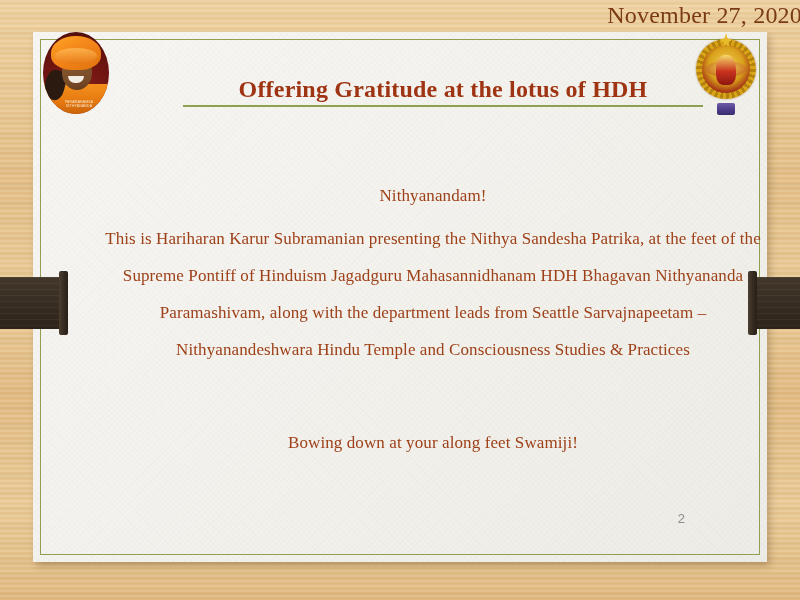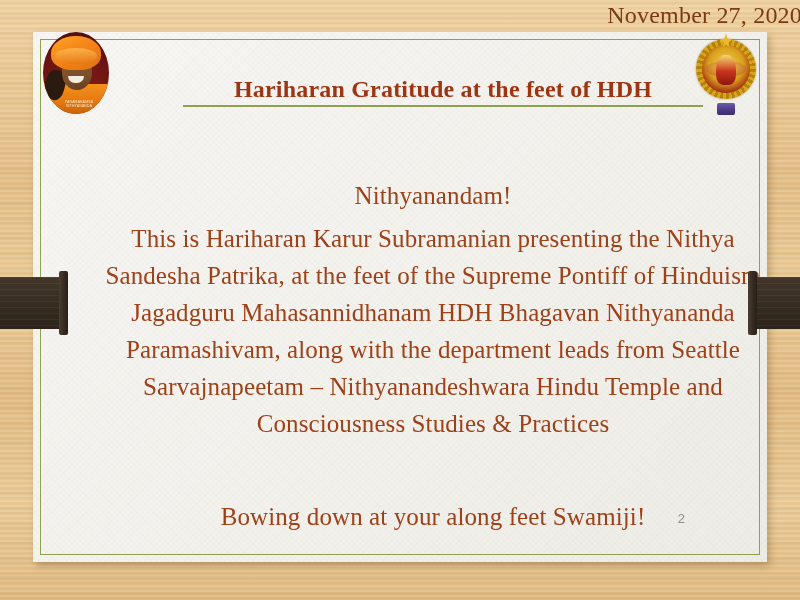--- a/index.html
+++ b/index.html
@@ -265,21 +265,21 @@
   
   #body-block {
     position: absolute;
     left: 70px;
     top: 145px;
     width: 660px;
     text-align: center;
     color: #9e4018;
   }
   .para {
-    font-size: 25px;
+    font-size: 17px;
     line-height: 37px;
     letter-spacing: 0.1px;
   }
   #para-greeting { margin: 0 0 6px 0; }
   #para-main     { margin: 0; }
   #para-closing  { margin: 56px 0 0 0; }
 
   
   #page-number {
     position: absolute;
@@ -343,21 +343,21 @@
     <div id="deity-emblem">
       <div class="halo"></div>
       <div class="halo-inner"></div>
       <div class="arms"></div>
       <div class="figure"></div>
       <div class="crown"></div>
       <div class="base"></div>
     </div>
 
     <div id="title-block">
-      <div id="title-text">Hariharan Gratitude at the feet of  HDH</div>
+      <div id="title-text">Offering Gratitude at the lotus of  HDH</div>
       <div id="title-rule"></div>
     </div>
 
     <div id="body-block">
       <p class="para" id="para-greeting">Nithyanandam!</p>
       <p class="para" id="para-main">This is Hariharan Karur Subramanian presenting the Nithya Sandesha Patrika, at the feet of  the Supreme Pontiff  of  Hinduism Jagadguru Mahasannidhanam HDH Bhagavan Nithyananda Paramashivam, along with the department leads from Seattle Sarvajnapeetam – Nithyanandeshwara Hindu Temple and Consciousness Studies &amp; Practices</p>
       <p class="para" id="para-closing">Bowing down at your along feet Swamiji!</p>
     </div>
 
     <div id="page-number">2</div>

